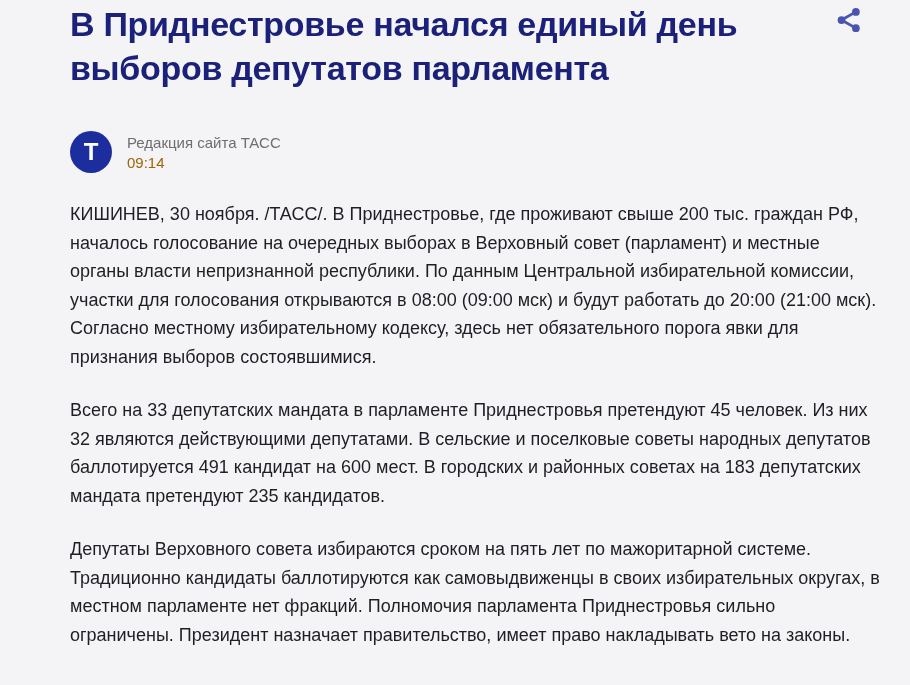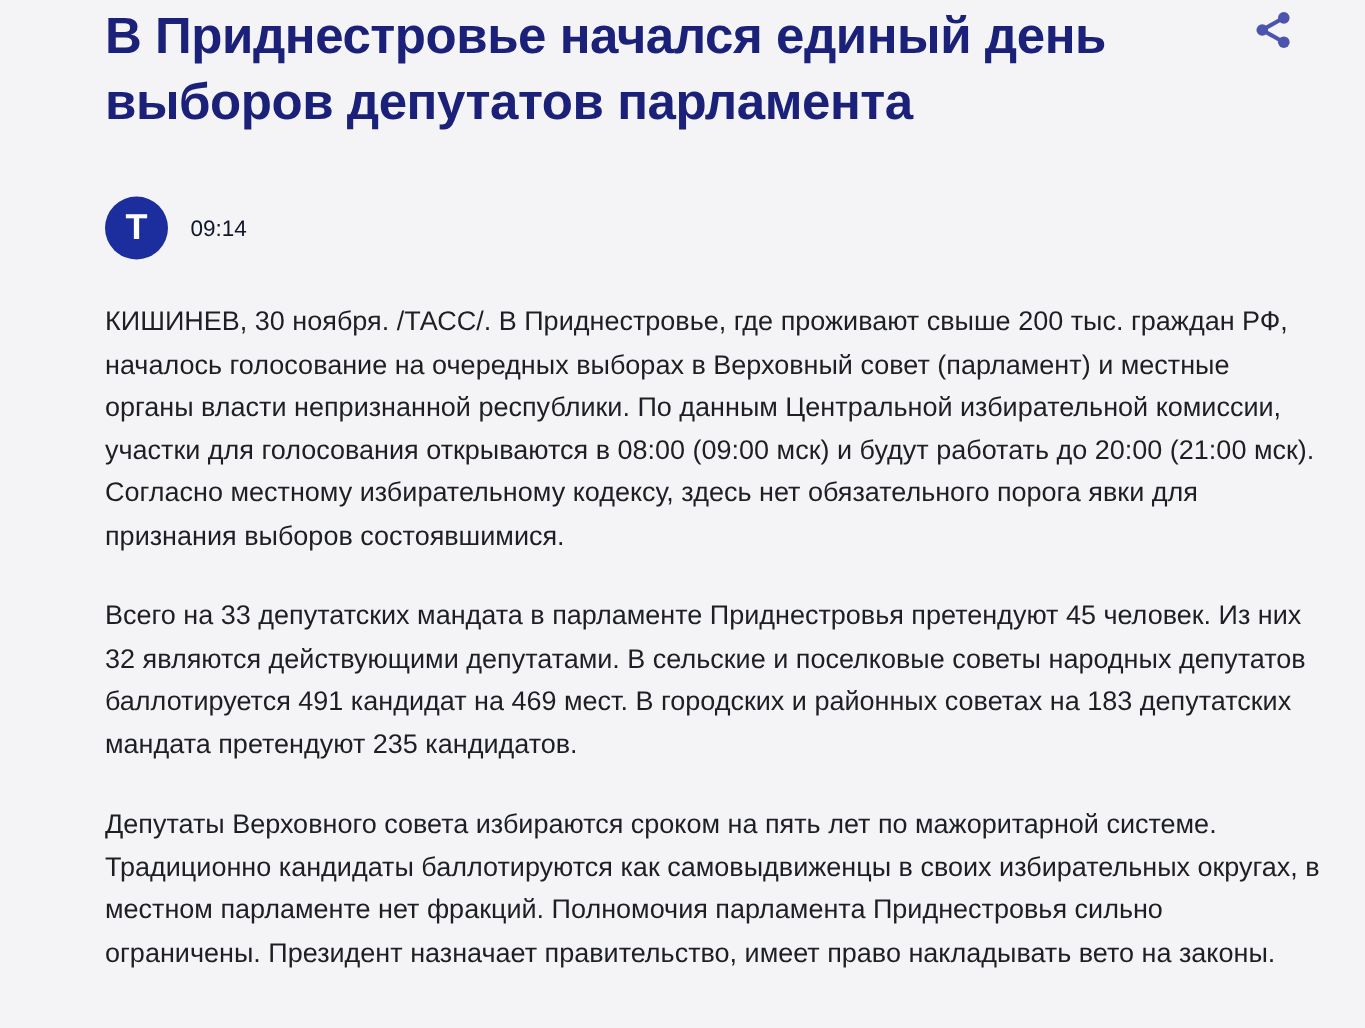--- a/index.html
+++ b/index.html
@@ -75,21 +75,21 @@
     user-select: none;
   }
   .author-meta { display: flex; flex-direction: column; gap: 3px; }
   .author-name {
     font-size: 15px;
     color: #6d6d72;
     cursor: pointer;
   }
   .author-time {
     font-size: 15px;
-    color: #0f172a;
+    color: #a16207;
   }
   .article-body {
     margin-top: 27px;
     max-width: 812px;
     font-size: 18px;
     line-height: 28.5px;
     color: #1d1f24;
   }
   .article-body p {
     margin: 0 0 25px 0;
@@ -112,30 +112,31 @@
           <line x1="6" y1="12" x2="17.5" y2="5.5" stroke="#4b55ad" stroke-width="2.2"></line>
           <line x1="6" y1="12" x2="17.5" y2="18.5" stroke="#4b55ad" stroke-width="2.2"></line>
         </svg>
       </span>
     </button>
 
 
     <div class="author-row">
       <div class="avatar">Т</div>
       <div class="author-meta">
+        <span class="author-name">Редакция сайта ТАСС</span>
         <span class="author-time">09:14</span>
       </div>
     </div>
 
     <div class="article-body">
       <p>
         <span>КИШИНЕВ, 30 ноября. /ТАСС/. В Приднестровье, где проживают свыше 200 тыс. граждан РФ, началось голосование на очередных выборах в Верховный совет (парламент) и местные органы власти непризнанной республики. По данным Центральной избирательной комиссии, участки для голосования открываются в 08:00 (09:00 мск) и будут работать до 20:00 (21:00 мск). Согласно местному избирательному кодексу, здесь нет обязательного порога явки для признания выборов состоявшимися.</span>
       </p>
       <p>
-        <span>Всего на 33 депутатских мандата в парламенте Приднестровья претендуют 45 человек. Из них 32 являются действующими депутатами. В сельские и поселковые советы народных депутатов баллотируется 491 кандидат на 469 мест. В городских и районных советах на 183 депутатских мандата претендуют 235 кандидатов.</span>
+        <span>Всего на 33 депутатских мандата в парламенте Приднестровья претендуют 45 человек. Из них 32 являются действующими депутатами. В сельские и поселковые советы народных депутатов баллотируется 491 кандидат на 600 мест. В городских и районных советах на 183 депутатских мандата претендуют 235 кандидатов.</span>
       </p>
       <p>
         <span>Депутаты Верховного совета избираются сроком на пять лет по мажоритарной системе. Традиционно кандидаты баллотируются как самовыдвиженцы в своих избирательных округах, в местном парламенте нет фракций. Полномочия парламента Приднестровья сильно ограничены. Президент назначает правительство, имеет право накладывать вето на законы.</span>
         
       </p>
     </div>
 
   </div>
 </div>
 

